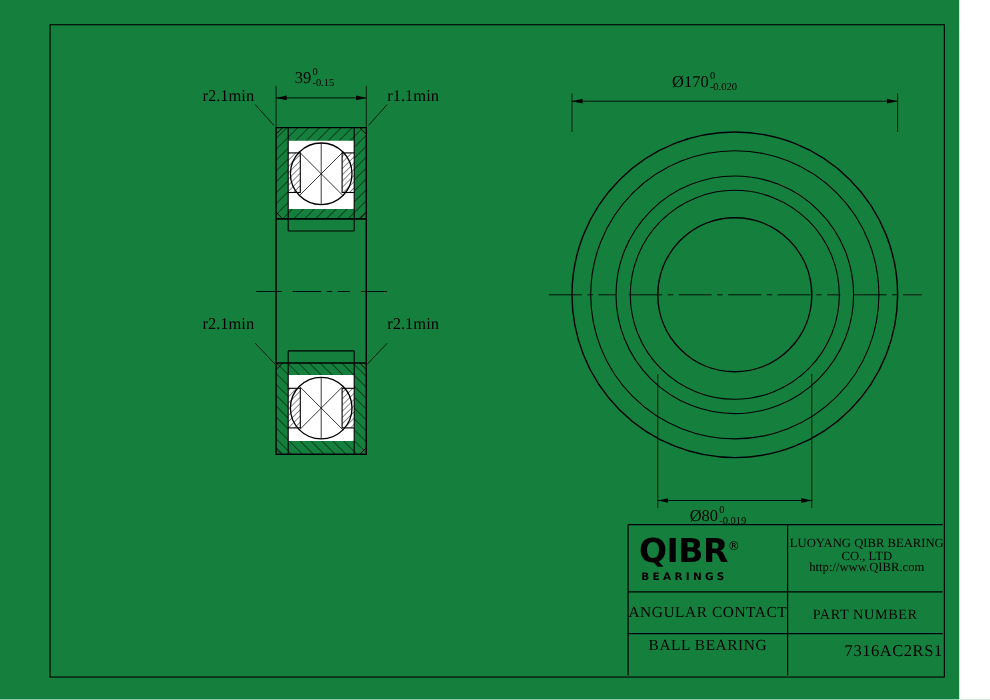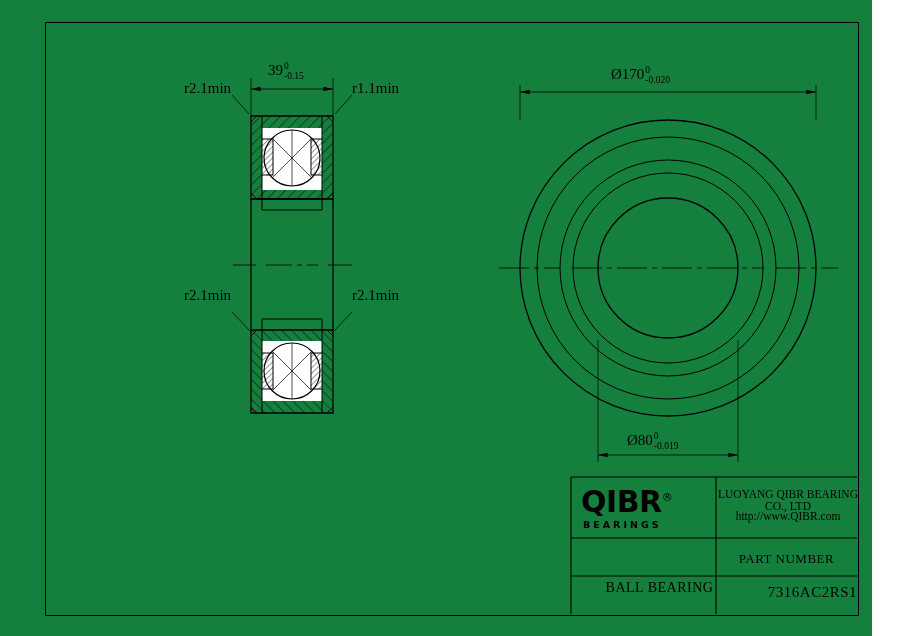--- a/index.html
+++ b/index.html
@@ -136,40 +136,41 @@
 
   <div class="dimtxt" style="left:184px;top:80px;">r2.1min</div>
   <div class="dimtxt" style="left:352px;top:80px;">r1.1min</div>
   <div class="dimtxt" style="left:184px;top:287px;">r2.1min</div>
   <div class="dimtxt" style="left:352px;top:287px;">r2.1min</div>
 
   <div class="dimtxt" style="left:611px;top:66px;">
     <span>Ø170</span><span class="tol"><span>0</span><span>-0.020</span></span>
   </div>
 
-  <div class="dimtxt" style="left:627px;top:432px;">
+  <div class="dimtxt" style="left:627px;top:460px;">
     <span>Ø80</span><span class="tol"><span>0</span><span>-0.019</span></span>
   </div>
 
   <div class="tb">
 
     <div class="logo-cell">
       <div class="qibr" style="position:absolute;left:10px;top:10px;">
         <span>QIBR</span><sup>®</sup>
       </div>
       <div class="bearings" style="position:absolute;left:12px;top:42px;">BEARINGS</div>
     </div>
 
     <div class="addr-cell">
       <div class="addr1 ctr" style="position:absolute;left:-8px;top:11px;width:160px;">LUOYANG QIBR BEARING CO., LTD</div>
       <div class="addr2 ctr" style="position:absolute;left:-8px;top:33px;width:160px;">http://www.QIBR.com</div>
     </div>
 
     <div class="desc-cell">
-      <div class="desc-l ctr" style="position:absolute;left:0;top:42px;width:145px;padding-left:16px;">BALL BEARING</div>
+      <div class="desc-l ctr" style="position:absolute;left:0;top:12px;width:145px;">ANGULAR CONTACT</div>
+      <div class="desc-l ctr" style="position:absolute;left:0;top:42px;width:145px;">BALL BEARING</div>
     </div>
 
     <div class="pn-cell">
       <div class="pn-l ctr" style="position:absolute;left:0;top:13px;width:141px;">PART  NUMBER</div>
       <div class="pn-v ctr" style="position:absolute;left:0;top:46px;width:141px;text-align:right;">7316AC2RS1</div>
     </div>
 
   </div>
 
 </div>

